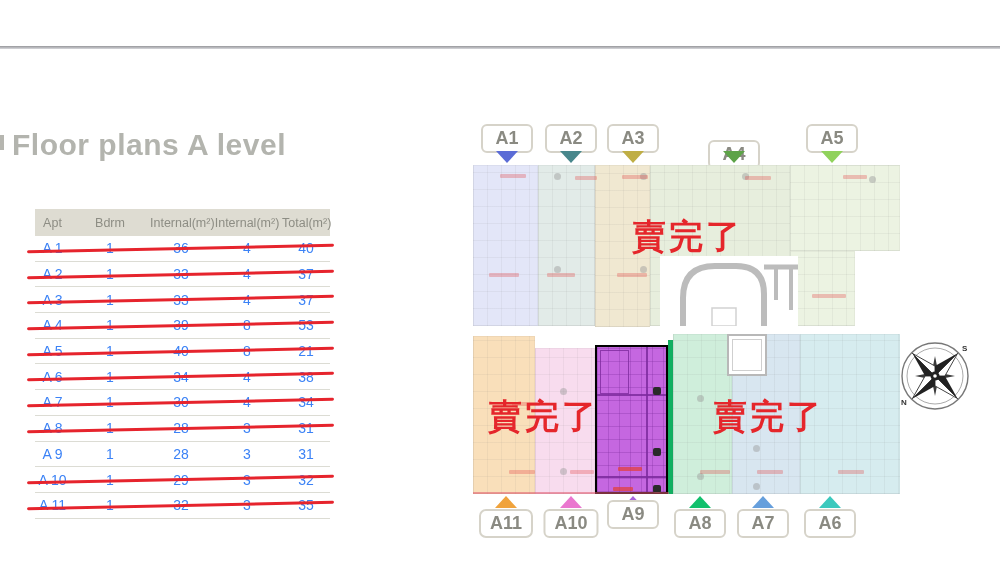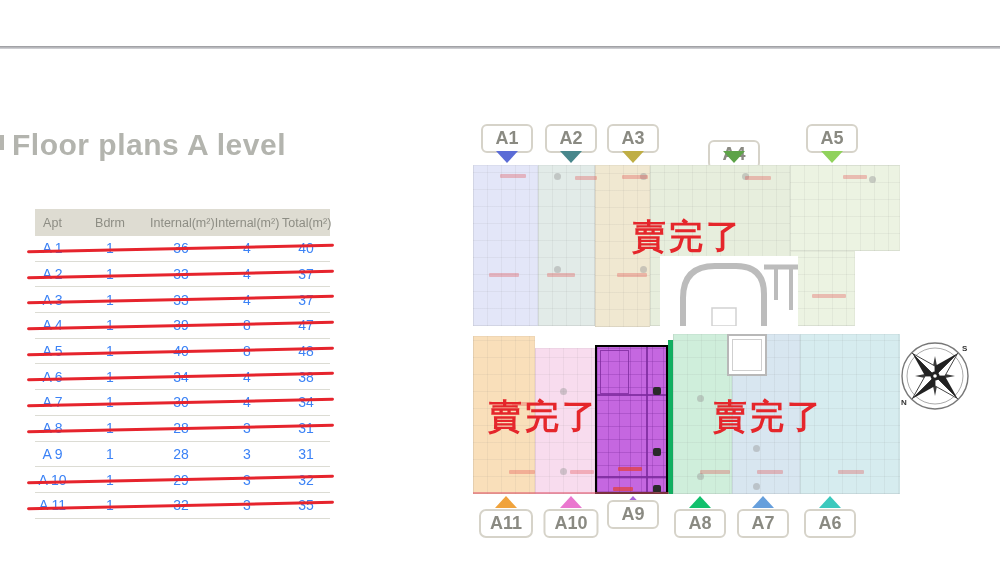--- a/index.html
+++ b/index.html
@@ -105,29 +105,29 @@
       <span>33</span>
       <span>4</span>
       <span>37</span>
       <div class="strike" style="background-color: rgb(230, 36, 45);"></div>
     </div>
     <div class="trow">
       <span>A 4</span>
       <span>1</span>
       <span>39</span>
       <span>8</span>
-      <span>47</span>
+      <span>53</span>
       <div class="strike" style="background-color: rgb(230, 36, 45);"></div>
     </div>
     <div class="trow">
       <span>A 5</span>
       <span>1</span>
       <span>40</span>
       <span>8</span>
-      <span>48</span>
+      <span>21</span>
       <div class="strike" style="background-color: rgb(230, 36, 45);"></div>
     </div>
     <div class="trow">
       <span>A 6</span>
       <span>1</span>
       <span>34</span>
       <span>4</span>
       <span>38</span>
       <div class="strike" style="background-color: rgb(230, 36, 45);"></div>
     </div>

